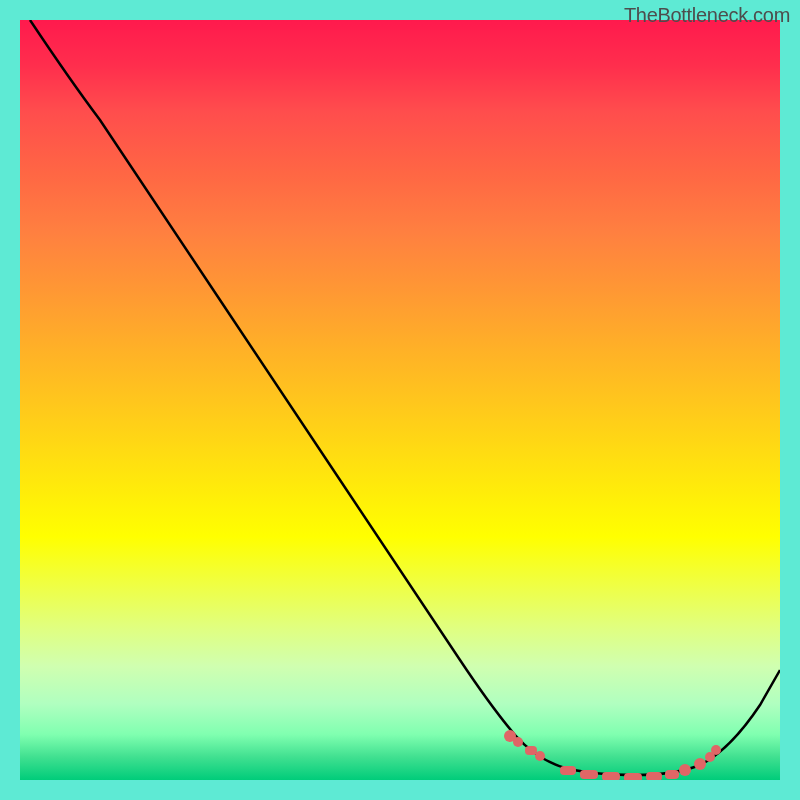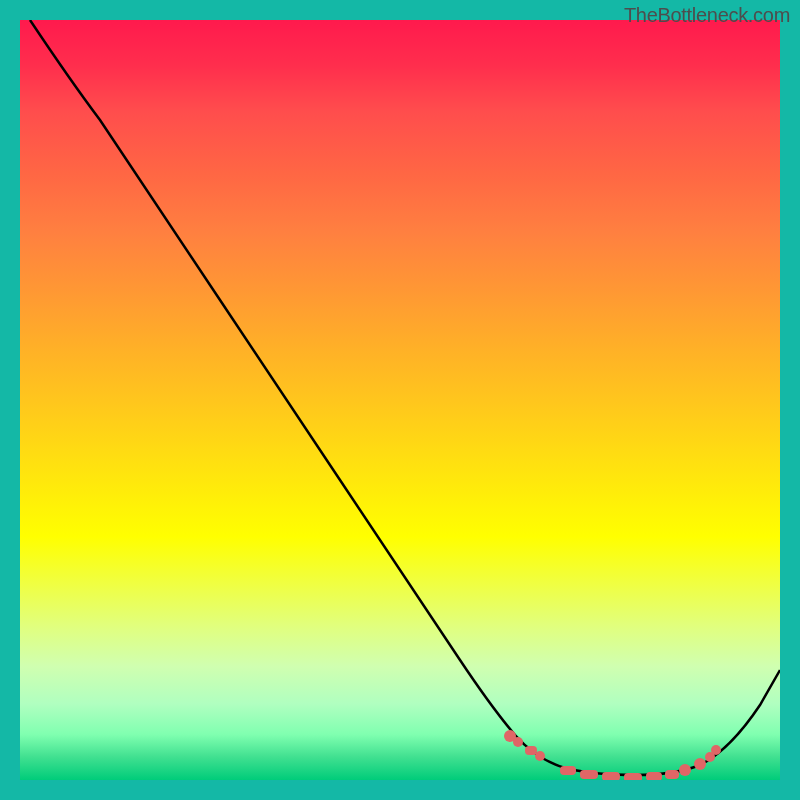--- a/index.html
+++ b/index.html
@@ -1,21 +1,21 @@
 <!DOCTYPE html>
 <html><head>
 <meta charset="utf-8">
 <style>
   * { margin: 0; padding: 0; box-sizing: border-box; }
   html, body { width: 800px; height: 800px; background: #000; overflow: hidden; }
   .chart-container {
     position: relative;
     width: 800px;
     height: 800px;
-    background: #14b8a6;
+    background: #5eead4;
   }
   .plot-area {
     position: absolute;
     left: 20px;
     top: 20px;
     width: 760px;
     height: 760px;
     background: linear-gradient(to bottom,
       #ff1a4d 0%,
       #ff2e4d 6%,

